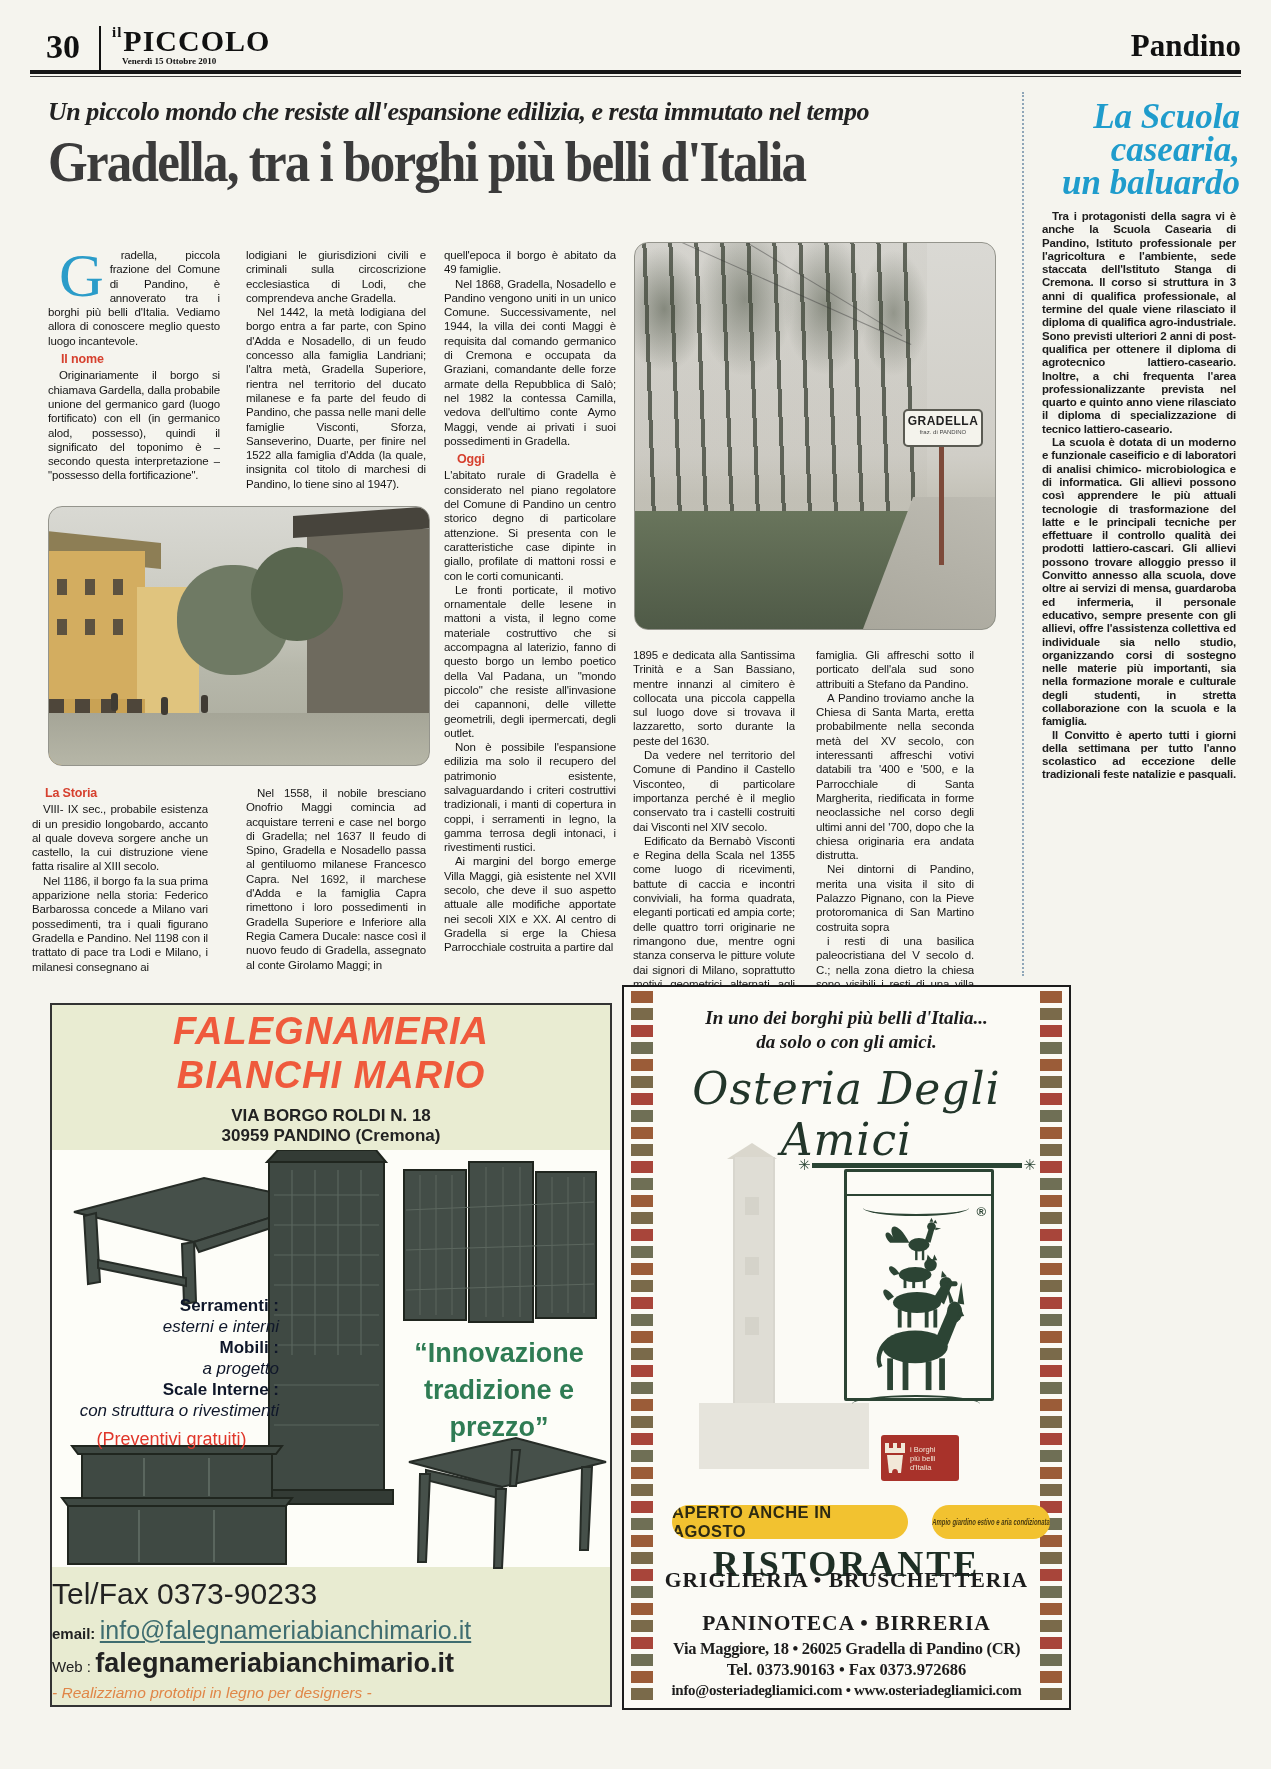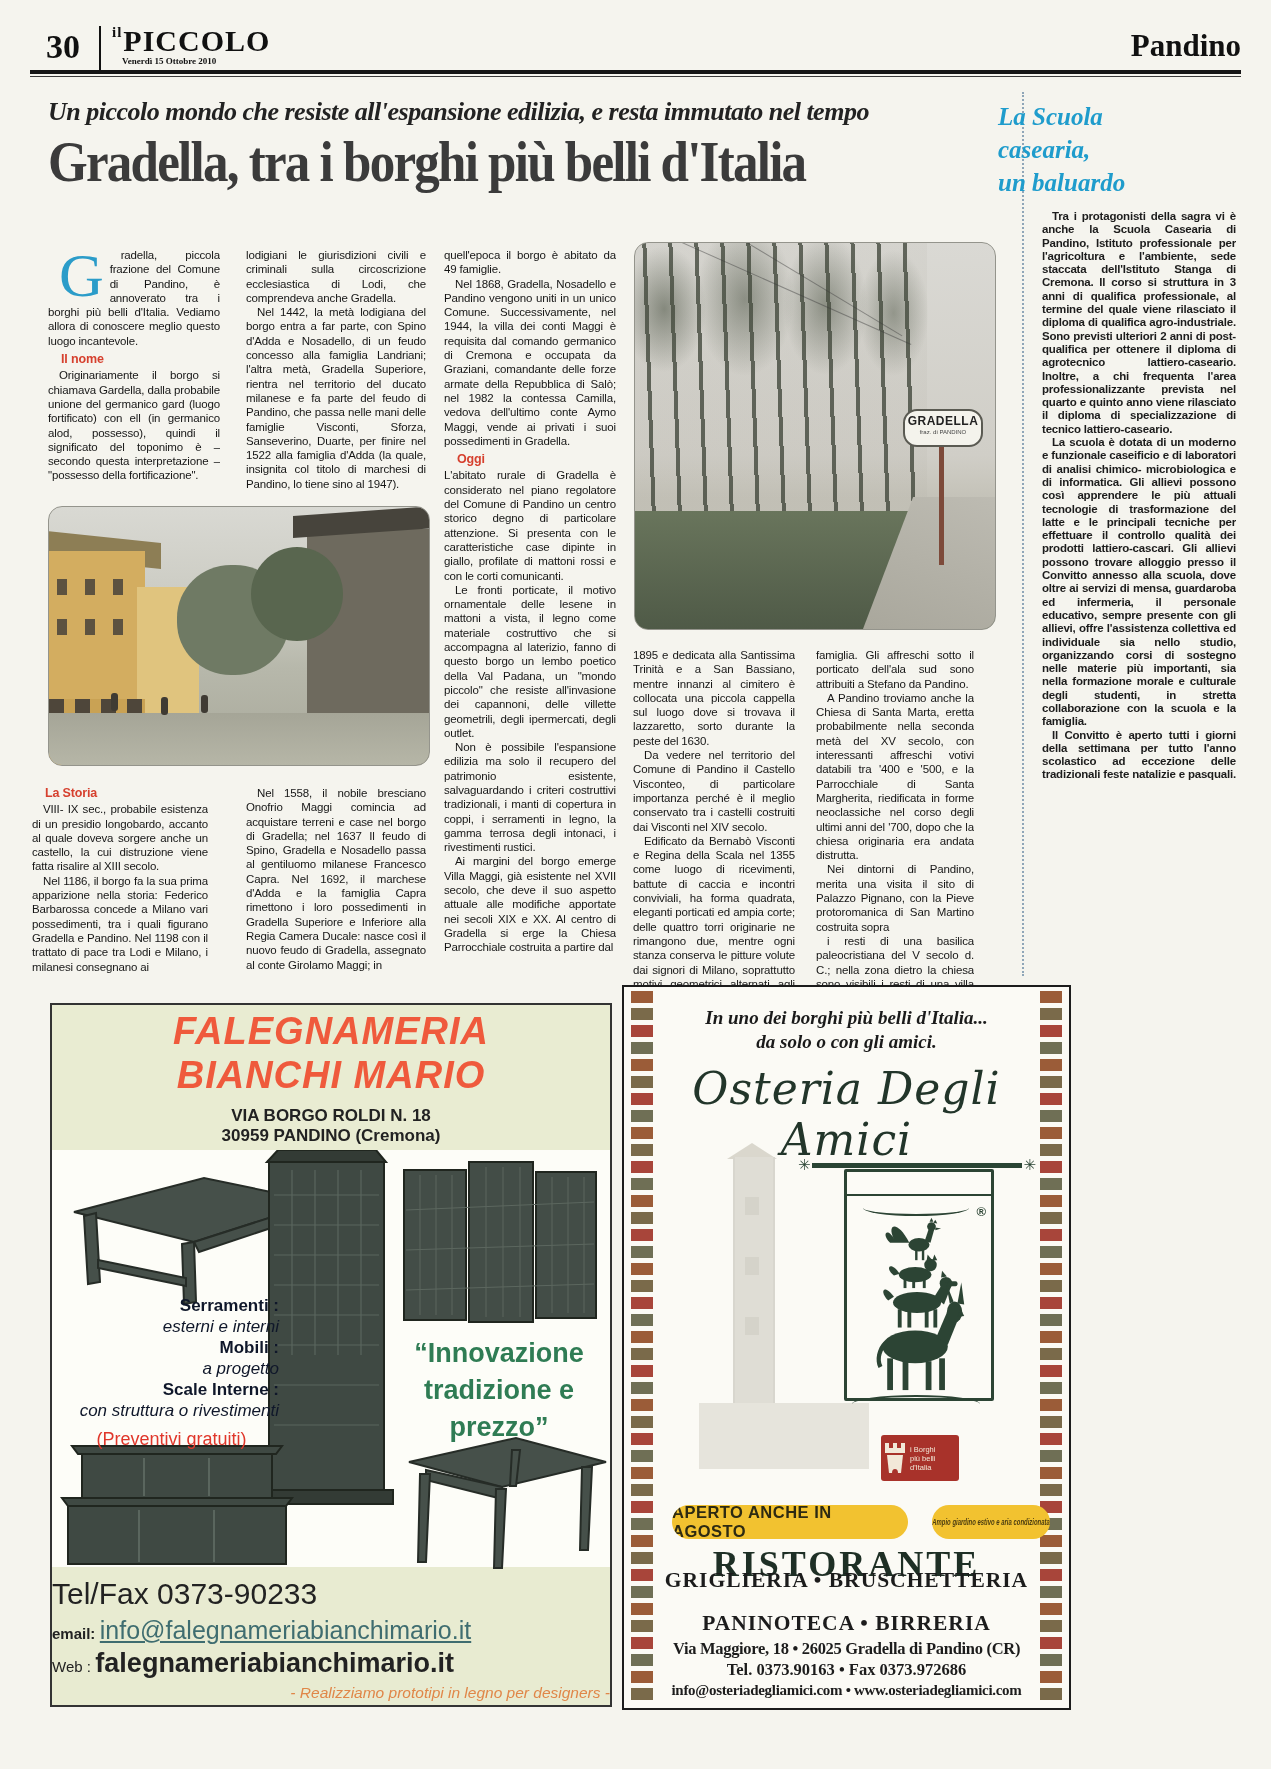--- a/index.html
+++ b/index.html
@@ -32,23 +32,23 @@
                text-align:justify; color:#161616; overflow:hidden; }
   .body-text p { margin:0; text-indent:11px; }
   .cont p:first-child { text-indent:0; }
   .red-heading { color:#d6402e; font-weight:bold; font-size:12.5px; margin:4px 0 2px 13px; }
   .dropcap { float:left; color:#2b9cc9; font-family:"Liberation Serif",serif; font-size:62px; line-height:50px;
              padding:2px 6px 0 0; }
   .intro-p { text-indent:0; }
 
   
   .sidebar-rule { left:1022px; top:92px; height:884px; width:0; border-left:2px dotted #8fa6b8; }
-  .sidebar-title { left:998px; top:100px; width:206px; text-align:left; color:#1f9ccc;
+  .sidebar-title { left:1034px; top:100px; width:206px; text-align:right; color:#1f9ccc;
                    font-family:"Liberation Serif",serif; font-weight:bold; font-style:italic;
-                   font-size:25px; line-height:33px; }
+                   font-size:35px; line-height:33px; }
   .sidebar-text { left:1042px; top:210px; width:194px; height:765px; font-size:11.5px; font-weight:bold;
                   line-height:13.3px; letter-spacing:-0.2px; text-align:justify; overflow:hidden; }
   .sidebar-text p { margin:0; text-indent:10px; }
 
   
   .photo { position:absolute; border-radius:14px; overflow:hidden; border:1px solid #94948c; }
   .photo1 { left:48px; top:506px; width:380px; height:258px;
             background:linear-gradient(180deg,#d9d9d3 0%,#c9c9c0 42%,#b7b8ab 62%,#a8a89a 100%); }
   .p1-roof { left:-4px; top:30px; width:116px; height:26px; background:#8d7e55; transform:skewY(6deg); }
   .p1-house { left:0; top:44px; width:96px; height:214px; background:#d3ad60; }
@@ -74,21 +74,21 @@
       radial-gradient(60px 90px at 12% 40%, rgba(70,78,62,0.55), transparent 70%),
       radial-gradient(70px 110px at 38% 35%, rgba(70,78,62,0.5), transparent 70%),
       radial-gradient(60px 100px at 64% 38%, rgba(70,78,62,0.5), transparent 70%),
       radial-gradient(50px 90px at 86% 42%, rgba(70,78,62,0.45), transparent 70%); }
   .p2-hedge { left:0; bottom:0; width:100%; height:118px; background:linear-gradient(180deg,#69755c,#4f5a47); }
   .p2-road { right:0; bottom:0; width:132px; height:132px; clip-path:polygon(38% 0,100% 0,100% 100%,0 100%);
              background:linear-gradient(200deg,#bdbbb2,#a9a79c); }
   .p2-wire { left:-30px; top:36px; width:320px; height:1px; background:rgba(60,60,60,0.45); transform:rotate(24deg); }
   .p2-wire2 { top:10px; transform:rotate(31deg); }
   .p2-sign { left:268px; top:166px; width:80px; height:38px; background:#f4f3ec; border:2px solid #5a5a52;
-             border-radius:14px; text-align:center; box-sizing:border-box; }
+             border-radius:5px; text-align:center; box-sizing:border-box; }
   .p2-sign-main { font-size:12px; font-weight:bold; letter-spacing:0.5px; color:#222; margin-top:3px; }
   .p2-sign-sub { font-size:6px; color:#444; margin-top:1px; }
   .p2-pole { left:304px; top:204px; width:5px; height:118px; background:#7d4a3a; }
 
   
   .ad-faleg { left:50px; top:1003px; width:558px; height:700px; border:2px solid #333; background:#fdfdf8; }
   .af-topband { left:0; top:0; width:100%; height:145px; background:#e9ecd2; }
   .af-botband { left:0; top:562px; width:100%; height:138px; background:#e8ebd1; }
   .af-name { left:0; width:100%; text-align:center; font-weight:bold; font-style:italic; font-size:38px;
              letter-spacing:1px; color:#ef5a3c; }
@@ -103,21 +103,21 @@
                font-size:27px; line-height:37px; }
   .af-slogan div { margin:0; }
   .af-tel { left:0; top:572px; width:100%; text-align:left; font-size:30px; color:#222; }
   .af-line { left:0; width:100%; text-align:left; color:#222; }
   .af-email { top:611px; }
   .af-email .lbl { font-weight:bold; font-size:15px; }
   .af-email .val { font-size:25px; color:#3f6d70; text-decoration:underline; }
   .af-web { top:643px; }
   .af-web .lbl { font-size:15px; }
   .af-web .val { font-size:27px; font-weight:bold; }
-  .af-footer { left:0; top:679px; width:100%; text-align:right; font-style:italic; font-size:15.5px; color:#e08648; }
+  .af-footer { left:0; top:679px; width:100%; text-align:left; font-style:italic; font-size:15.5px; color:#e08648; }
 
   
   .ad-osteria { left:622px; top:985px; width:445px; height:721px; border:2px solid #1c1c1c; background:#fbfaf5; }
   .brickstrip { top:4px; bottom:4px; width:22px;
     background:repeating-linear-gradient(180deg,
       #9b5c38 0 12px, rgba(0,0,0,0) 12px 17px,
       #7a6a4a 17px 29px, rgba(0,0,0,0) 29px 34px,
       #a8453a 34px 46px, rgba(0,0,0,0) 46px 51px,
       #6f6f55 51px 63px, rgba(0,0,0,0) 63px 68px); }
   .brick-left { left:7px; } .brick-right { right:7px; }

